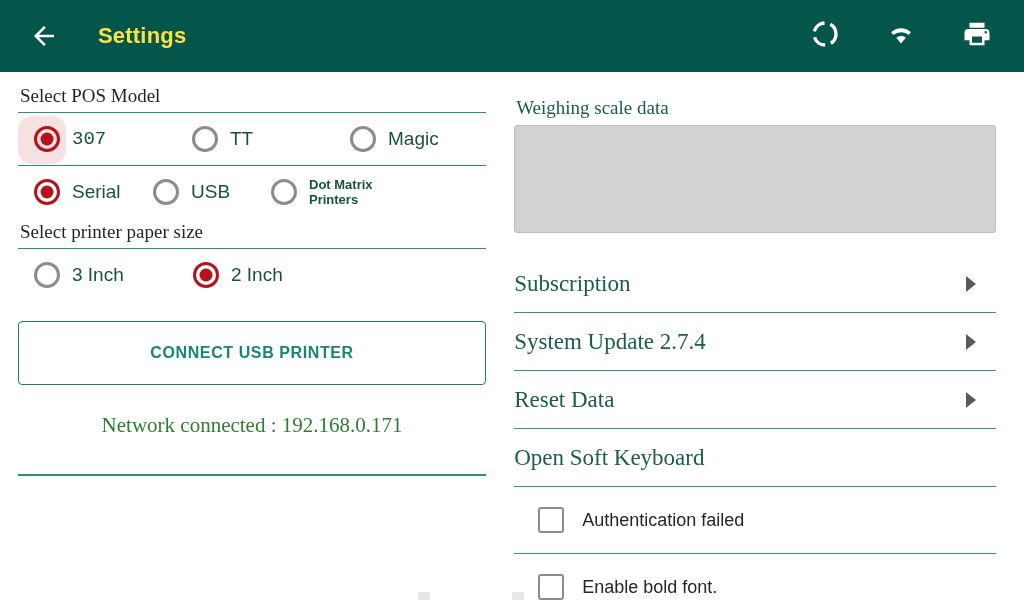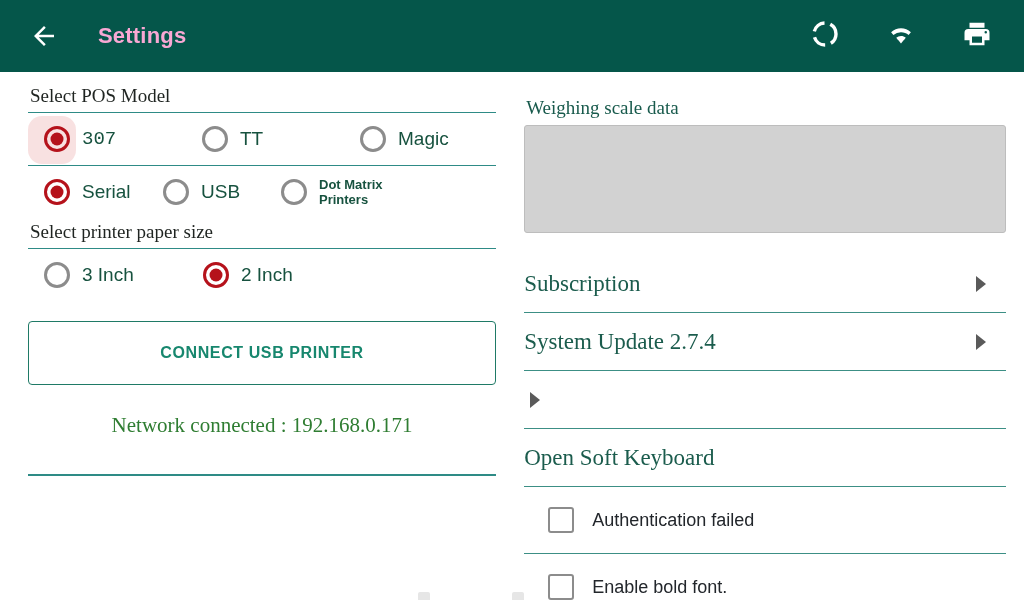--- a/index.html
+++ b/index.html
@@ -23,21 +23,21 @@
     align-items: center;
   }
   .back-btn {
     width: 56px; height: 56px;
     margin-left: 16px;
     display: flex; align-items: center; justify-content: center;
     cursor: pointer;
   }
   .back-btn svg { display: block; }
   .appbar-title {
-    color: #f9a8d4;
+    color: #fde047;
     font-size: 22px;
     font-weight: bold;
     margin-left: 26px;
     letter-spacing: 0.2px;
   }
   .appbar-spacer { flex: 1; }
   .appbar-actions {
     display: flex;
     align-items: center;
     gap: 38px;
@@ -45,21 +45,21 @@
   }
   .appbar-icon {
     width: 38px; height: 38px;
     display: flex; align-items: center; justify-content: center;
     cursor: pointer;
   }
 
   
   .content {
     position: absolute;
-    top: 72px; left: 12px;
+    top: 72px; left: 2px;
     width: 1004px;
     height: 528px;
     display: flex;
   }
   .col-left {
     width: 512px;
     padding: 10px 18px 0 16px;
     position: relative;
   }
   .col-right {
@@ -368,20 +368,21 @@
       <div class="list-item-text">System Update 2.7.4</div>
       <div class="chev">
         <svg width="14" height="18" viewBox="0 0 14 18">
             <path d="M2 1l10 8-10 8z" fill="#5a5a5a"></path>
           </svg>
       </div>
     </div>
     <div class="rule-r"></div>
 
     <div class="list-item">
+      <div class="list-item-text">Reset Data</div>
       <div class="chev">
         <svg width="14" height="18" viewBox="0 0 14 18">
             <path d="M2 1l10 8-10 8z" fill="#5a5a5a"></path>
           </svg>
       </div>
     </div>
     <div class="rule-r"></div>
 
     <div class="list-item">
       <div class="list-item-text">Open Soft Keyboard</div>

